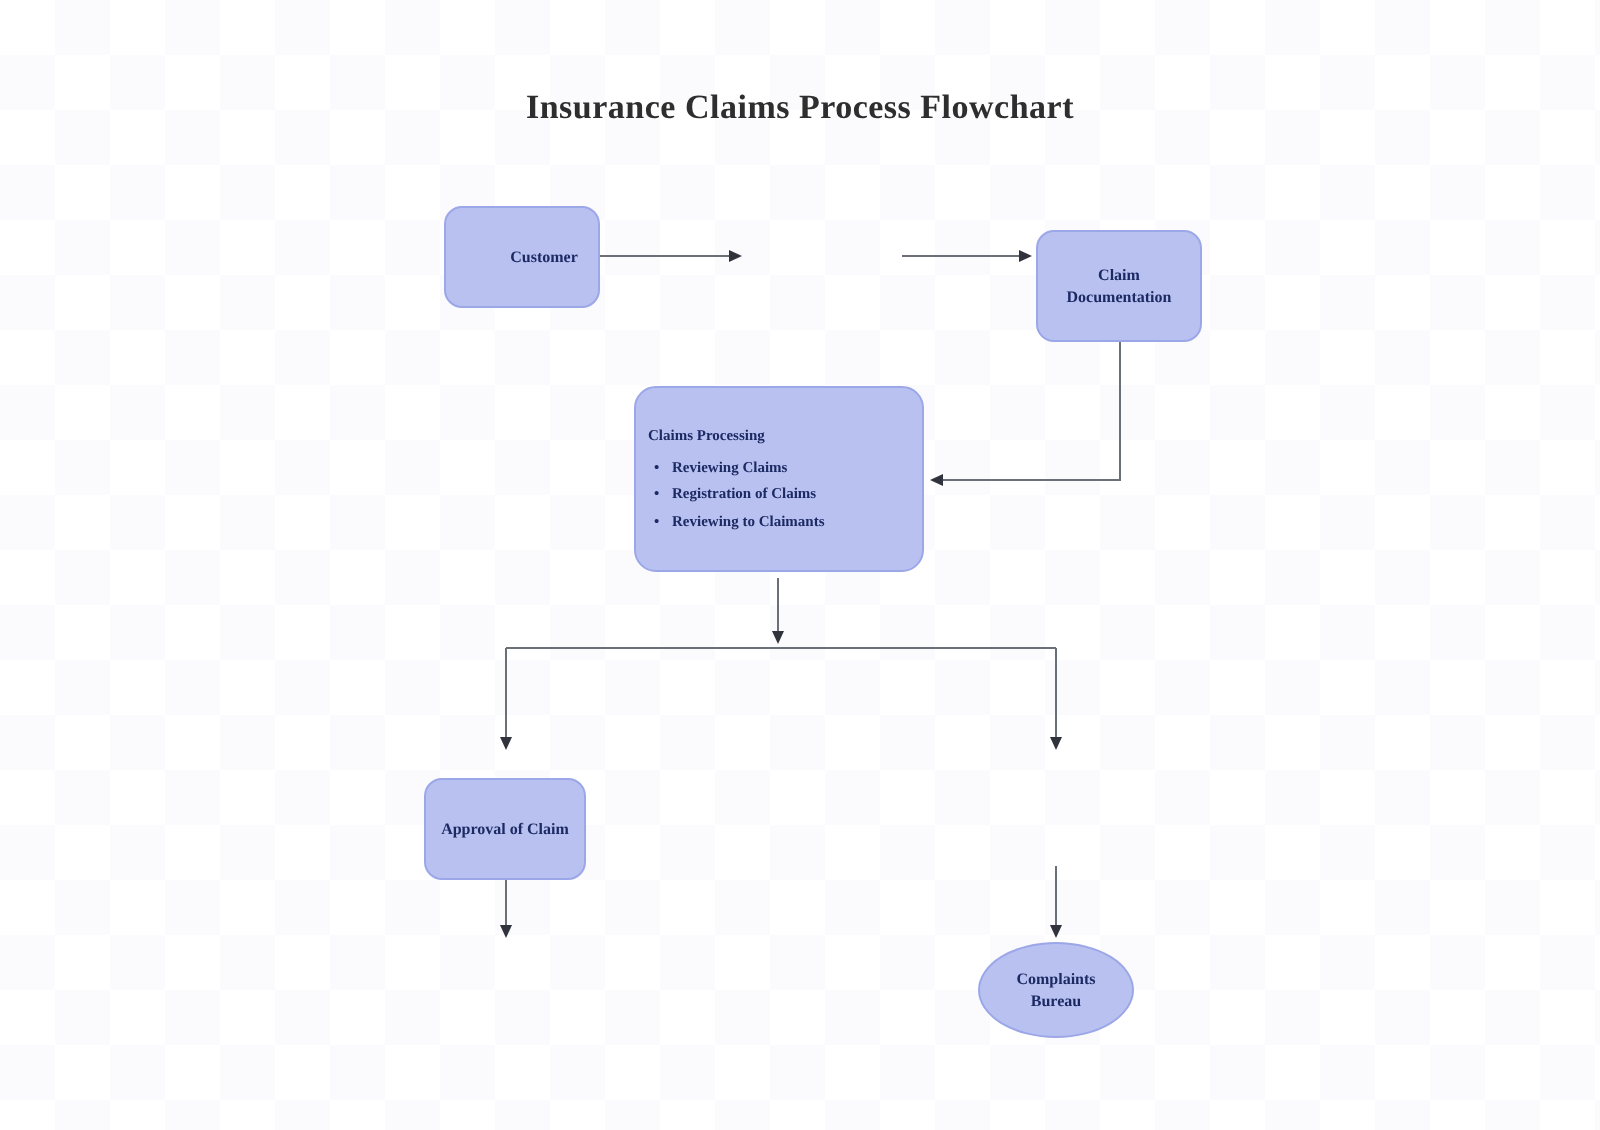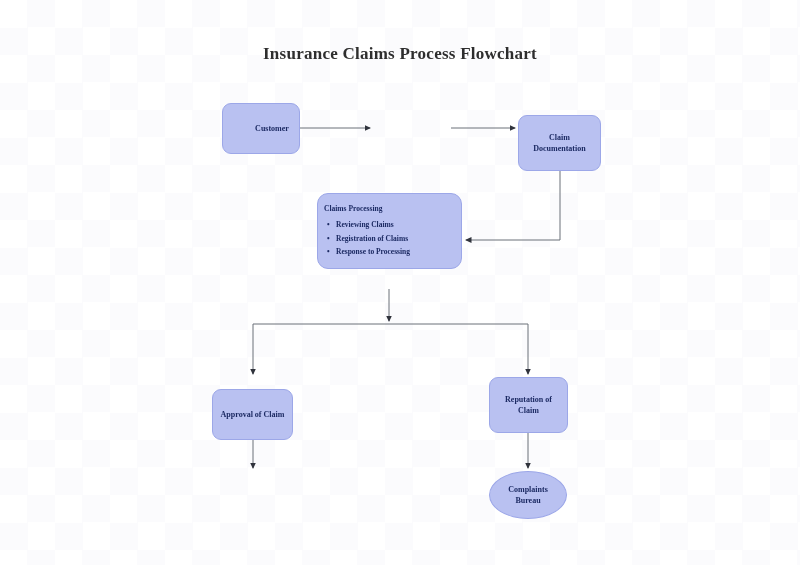--- a/index.html
+++ b/index.html
@@ -78,42 +78,39 @@
 
   <div class="node" style="left:222px;top:103px;width:78px;height:51px;padding-left:28px;">
     <span>Customer</span>
   </div>
 
 
   <div class="node" style="left:518px;top:100px;width:83px;height:56px;margin-top:15px;">
     <span>Claim Documentation</span>
   </div>
 
-  <div class="node processing" style="left:317px;top:193px;width:145px;height:76px;">
+  <div class="node processing" style="left:317px;top:193px;width:145px;height:93px;">
     <div class="proc-title">Claims Processing</div>
     <div class="proc-item">
       <span class="marker">•</span>
       <span class="item-label">Reviewing Claims</span>
     </div>
     <div class="proc-item">
       <span class="marker">•</span>
       <span class="item-label">Registration of Claims</span>
     </div>
     <div class="proc-item">
       <span class="marker">•</span>
-      <span class="item-label">Response to Processing</span>
+      <span class="item-label">Reviewing to Claimants</span>
     </div>
   </div>
 
   <div class="node" style="left:212px;top:377px;width:81px;height:51px;margin-top:12px;">
     <span>Approval of Claim</span>
   </div>
 
-  <div class="node" style="left:489px;top:377px;width:79px;height:56px;">
-    <span>Reputation of Claim</span>
-  </div>
 
 
   <div class="node ellipse" style="left:489px;top:471px;width:78px;height:48px;justify-content:flex-end;">
     <span>Complaints Bureau</span>
   </div>
 
 </div>
 
 </body></html>

